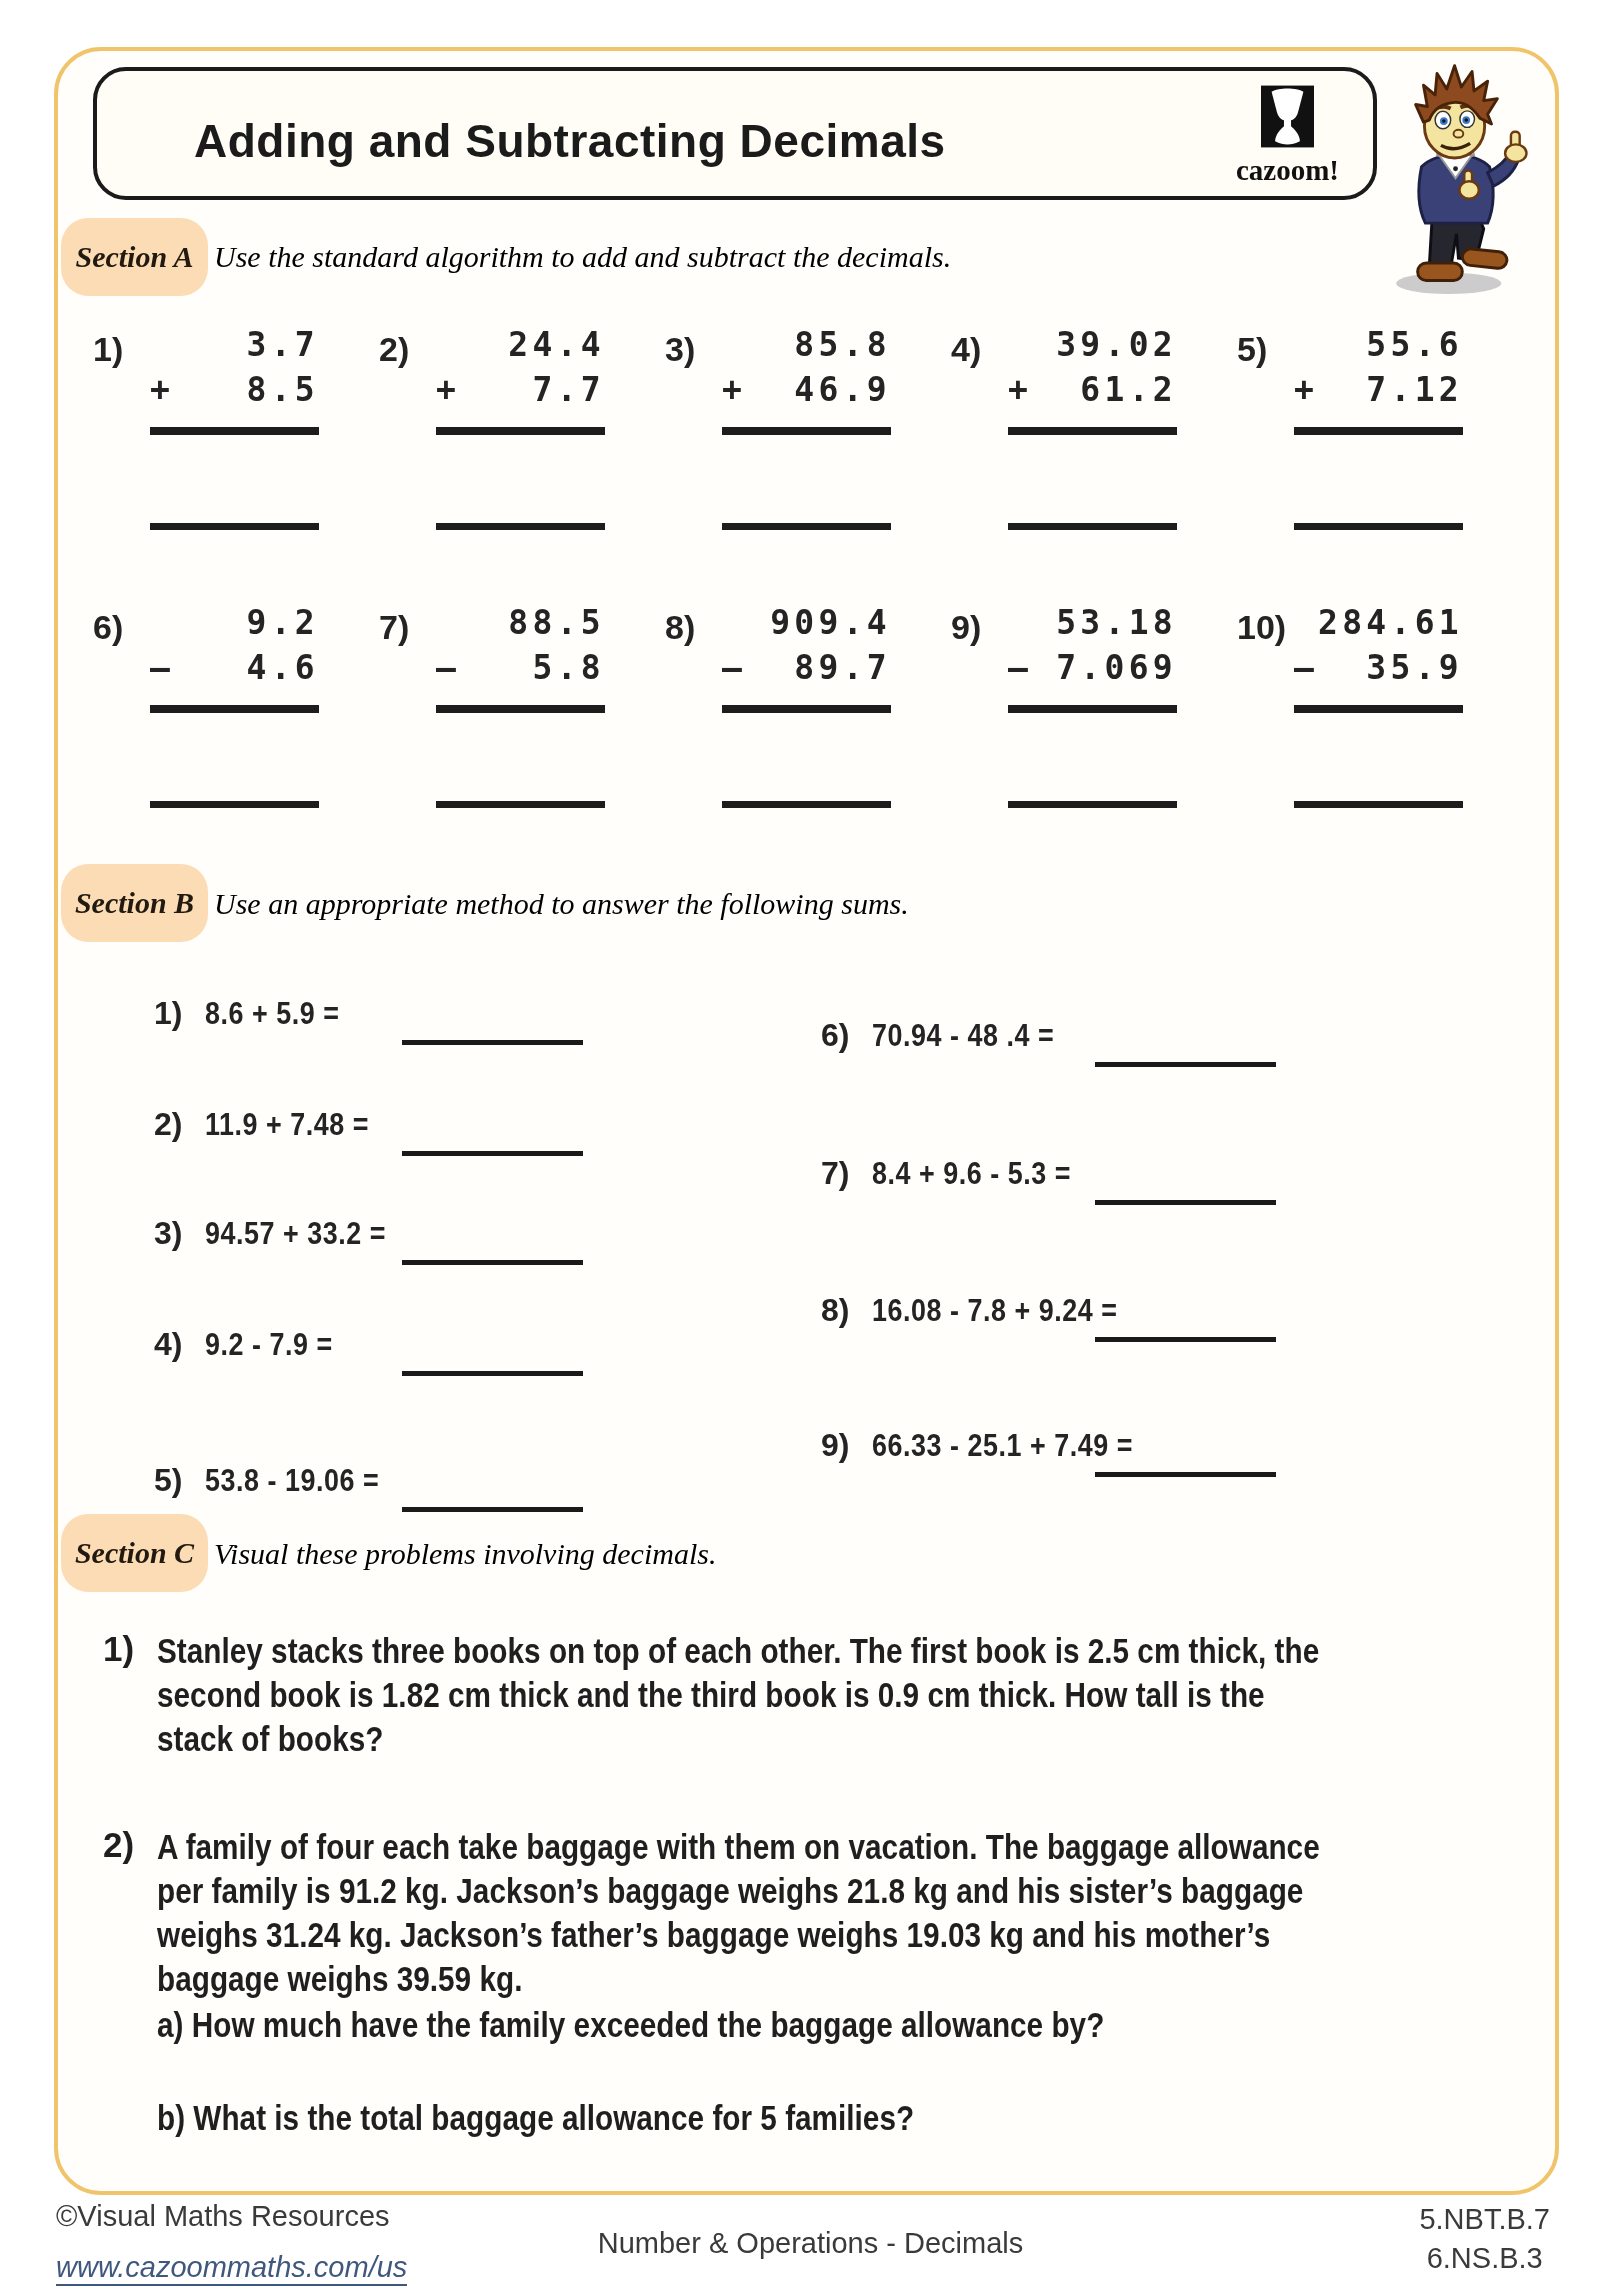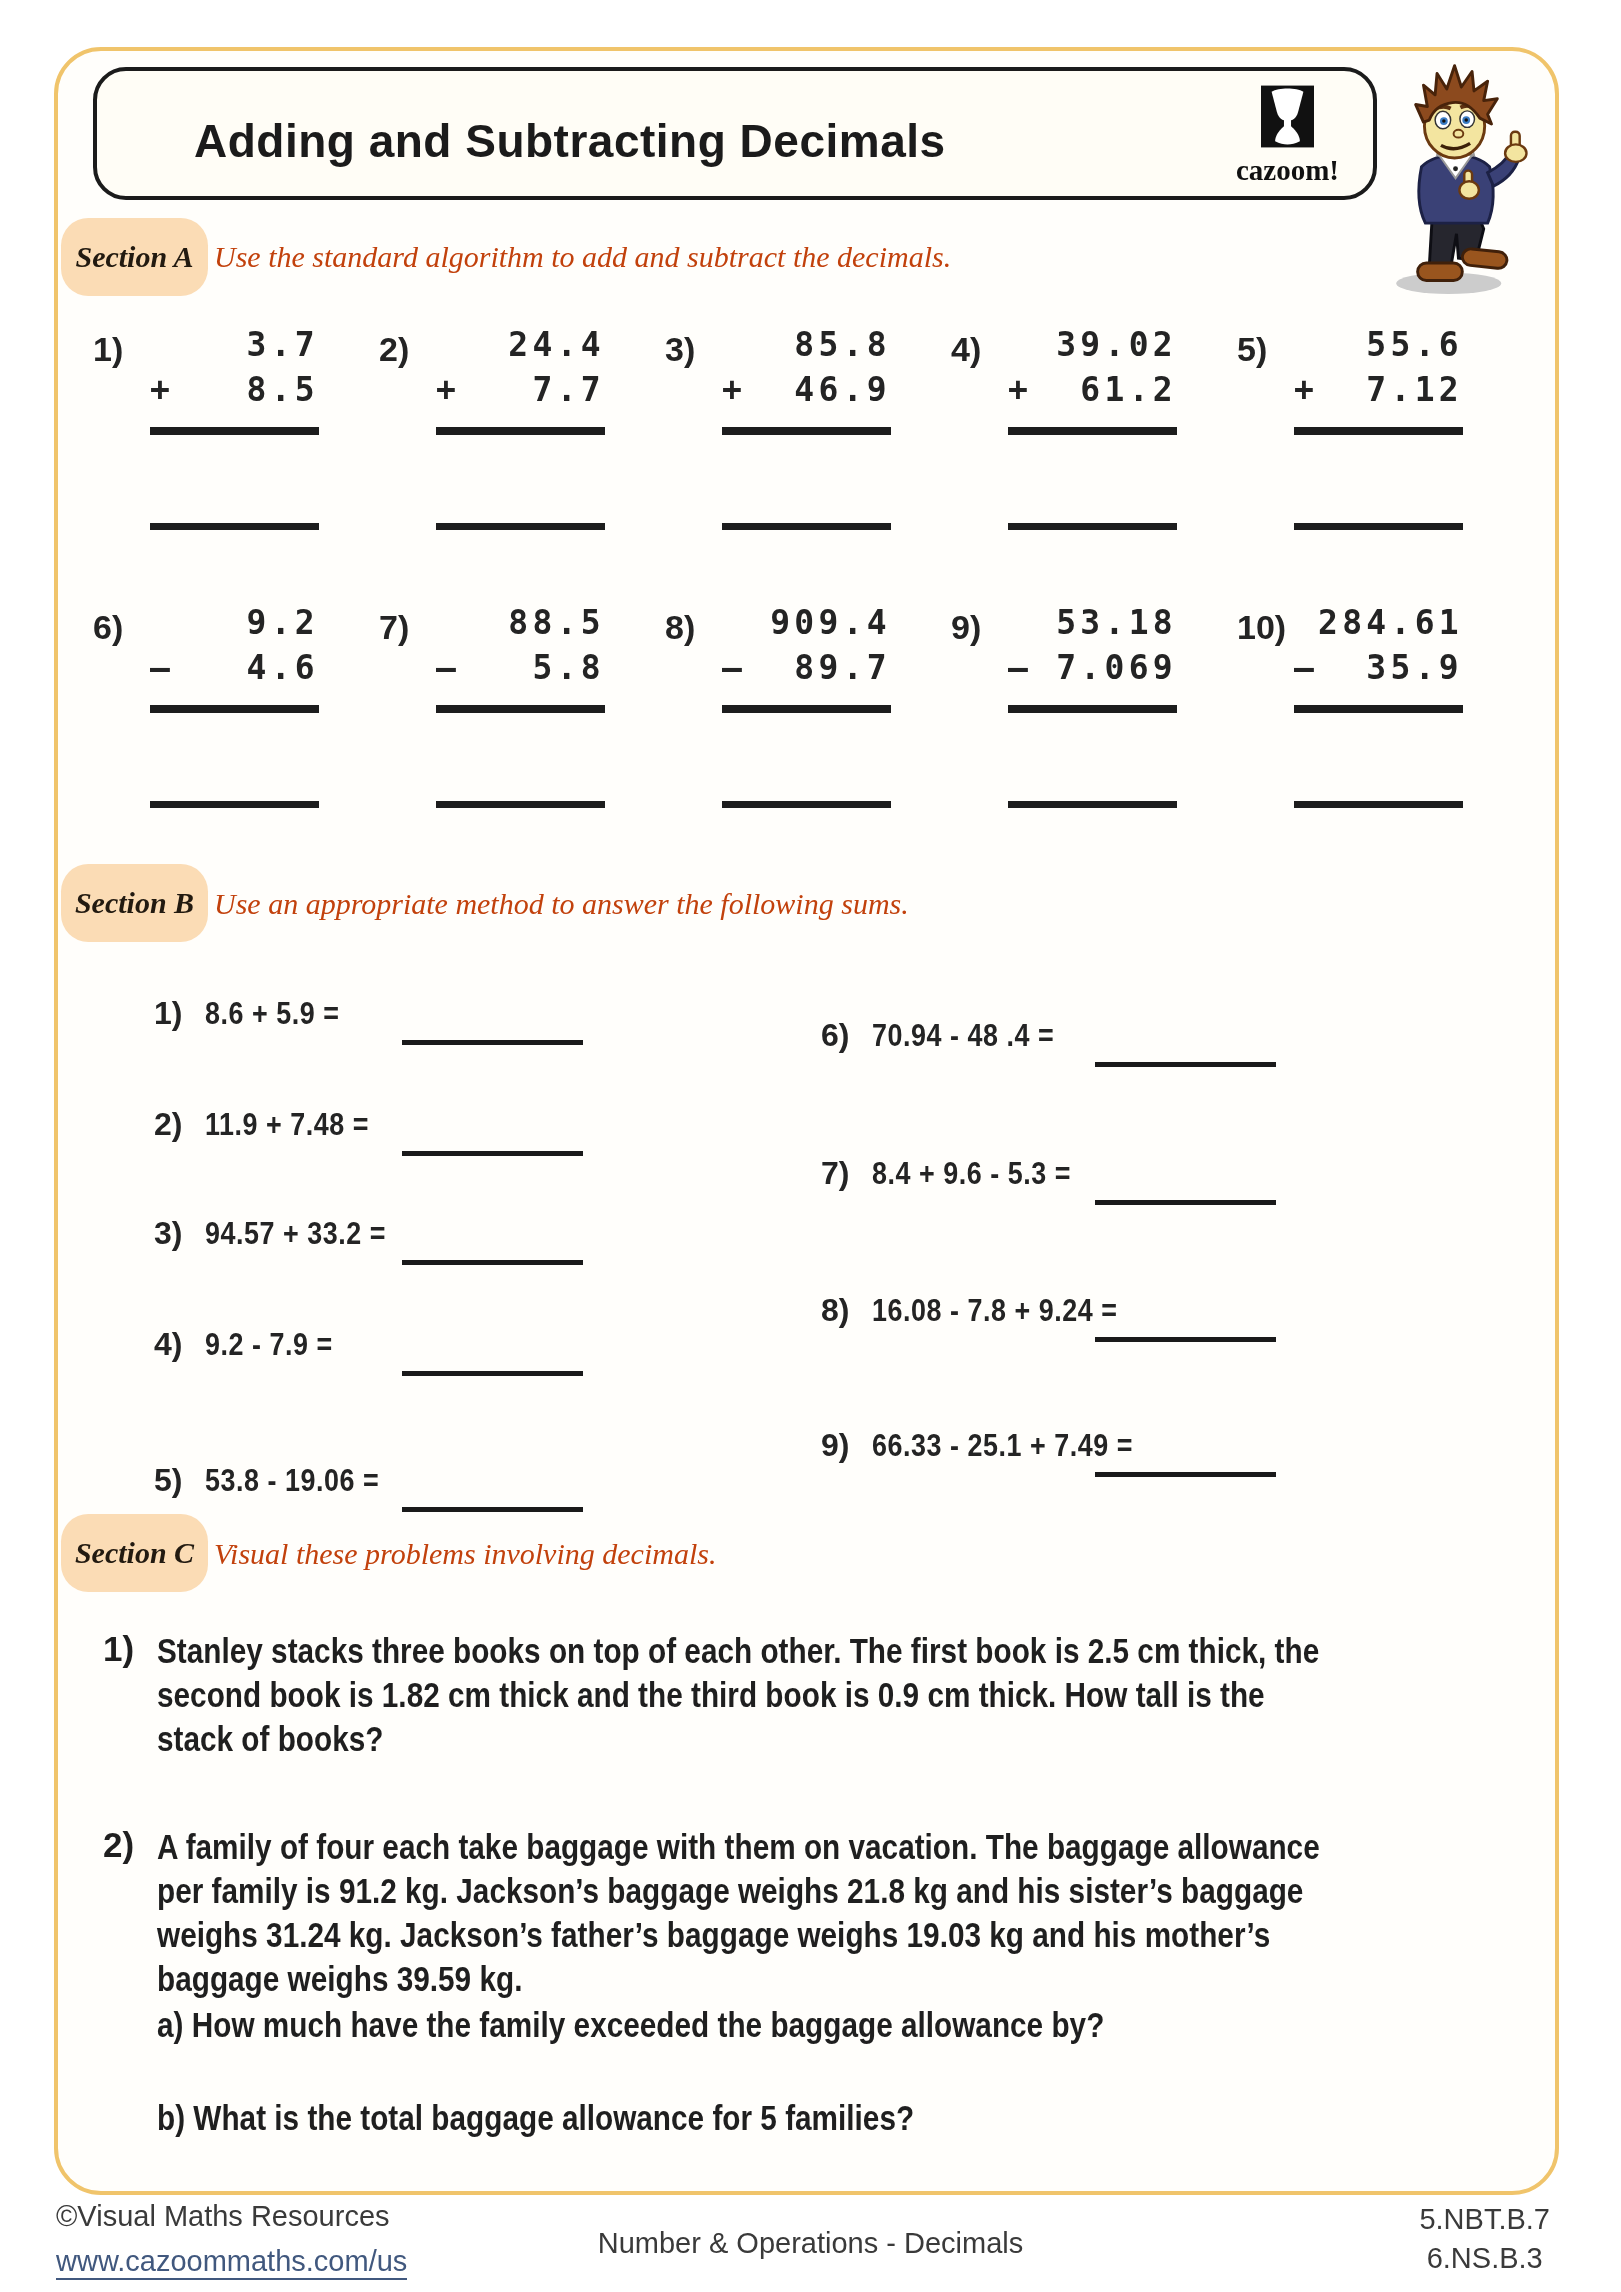--- a/index.html
+++ b/index.html
@@ -31,21 +31,21 @@
 
   
   .mascot{position:absolute;left:1374px;top:54px;width:165px;height:243px;}
 
   
   .badge{position:absolute;left:61px;width:147px;height:78px;background:var(--badge-peach);
     border-radius:27.4px;text-align:center;line-height:78px;
     font-family:"Liberation Serif",serif;font-style:italic;font-weight:bold;
     font-size:30px;color:#221a10;}
   .instruction{position:absolute;left:214px;font-family:"Liberation Serif",serif;
-    font-style:italic;font-weight:500;font-size:30px;color:#c2410c;}
+    font-style:italic;font-weight:500;font-size:30px;color:#000000;}
 
   
   .a-row{position:absolute;left:93px;width:1431px;display:flex;}
   .aprob{width:286px;display:flex;}
   .pnum{width:57px;font-size:34px;font-weight:bold;color:var(--num-ink);
     font-family:"Liberation Sans",sans-serif;padding-top:4.9px;}
   .work{width:169px;}
   .mono{font-family:"DejaVu Sans Mono",monospace;font-weight:bold;font-size:33px;
     color:var(--num-ink);letter-spacing:.13em;}
   .top-operand{text-align:right;height:45px;}
@@ -66,22 +66,22 @@
   .cnum{width:54px;font-size:35px;font-weight:bold;color:#1f1f1f;flex:none;}
   .cbody{width:1568px;transform:scaleX(.85);transform-origin:left top;}
   .ctext{font-size:35px;font-weight:bold;color:#1f1f1f;line-height:44px;letter-spacing:0;}
   .csub{font-size:35px;font-weight:bold;color:#1f1f1f;line-height:44px;}
   .csub.a{margin-top:2px;}
   .csub.b{margin-top:49px;}
 
   
   .footer-left{position:absolute;left:56px;top:2200px;}
   .copyright{font-size:29px;color:var(--footer-gray);}
-  .site-link{display:inline-block;margin-top:12px;font-size:29px;color:var(--link-navy);
-    border-bottom:2.9px solid var(--link-navy);text-decoration:none;cursor:pointer;}
+  .site-link{display:inline-block;margin-top:18px;font-size:29px;color:var(--link-navy);
+    border-bottom:2.9px solid var(--link-navy);text-decoration:none;cursor:pointer;font-style:italic;}
   .footer-center{position:absolute;left:0;top:2227px;width:1621px;text-align:center;
     font-size:29px;color:var(--footer-gray);}
   .footer-right{position:absolute;right:71px;top:2200px;text-align:center;
     font-size:29px;color:var(--footer-gray);line-height:39px;}
 </style>
 </head>
 <body>
 
 <div id="page">
 

